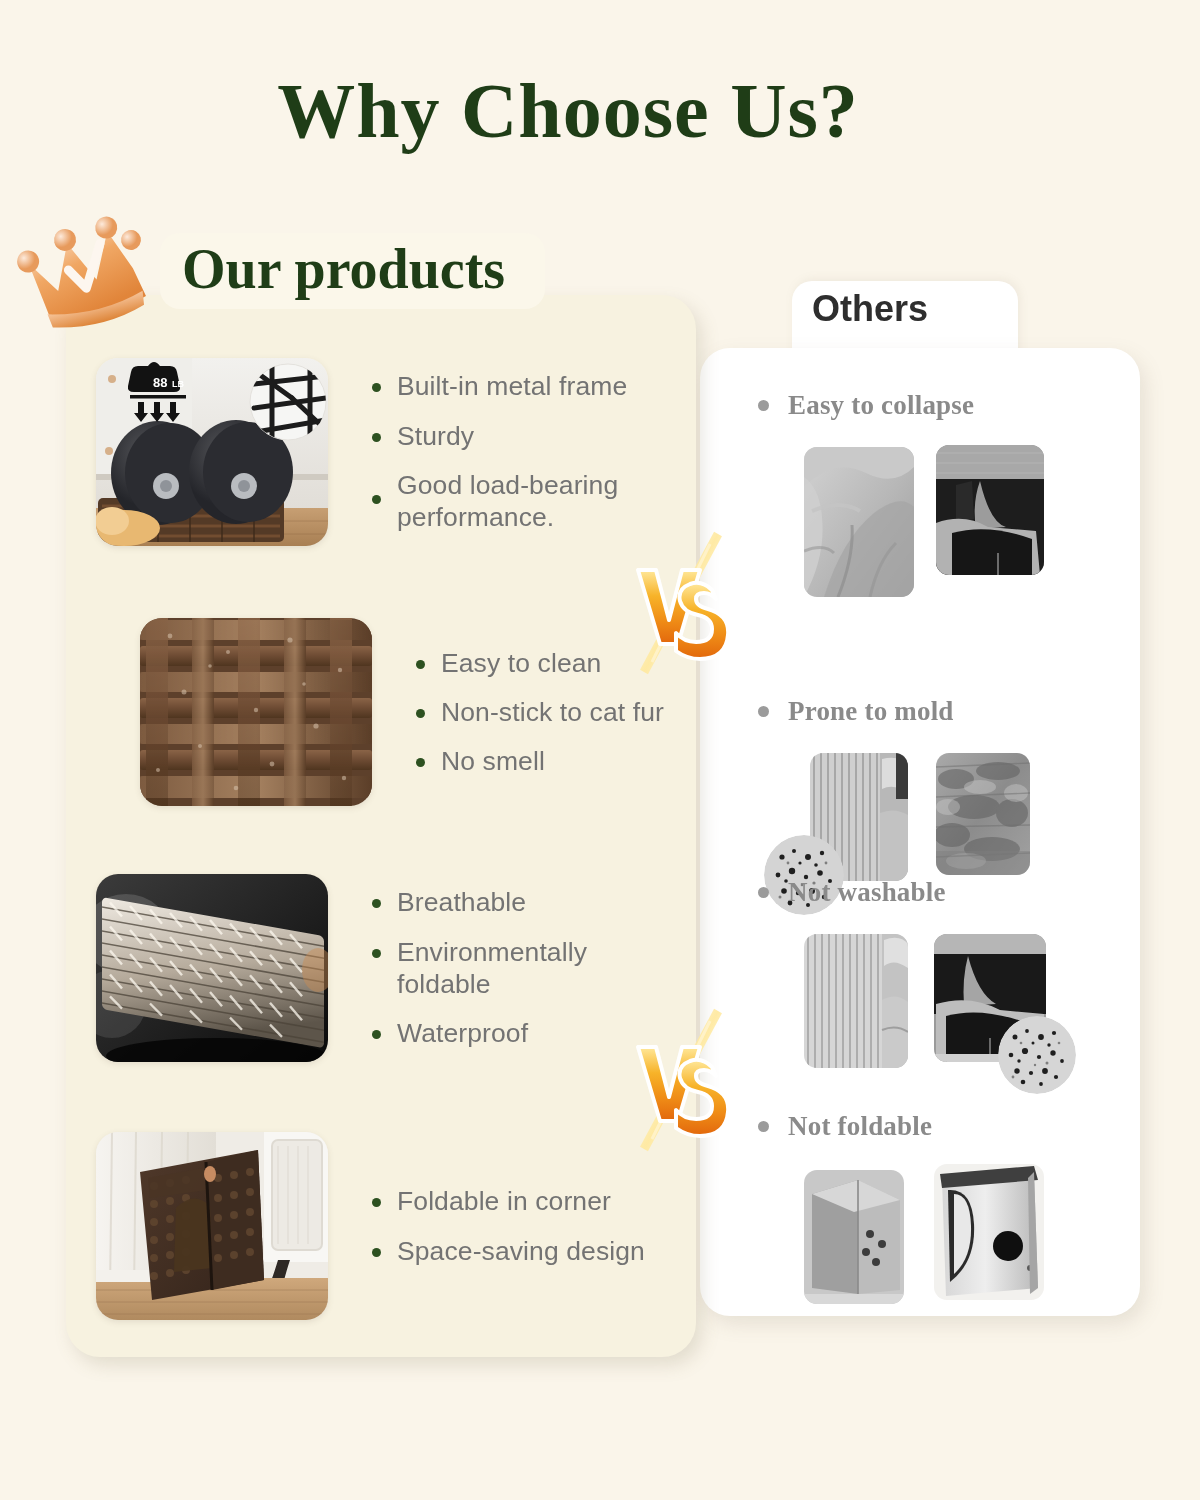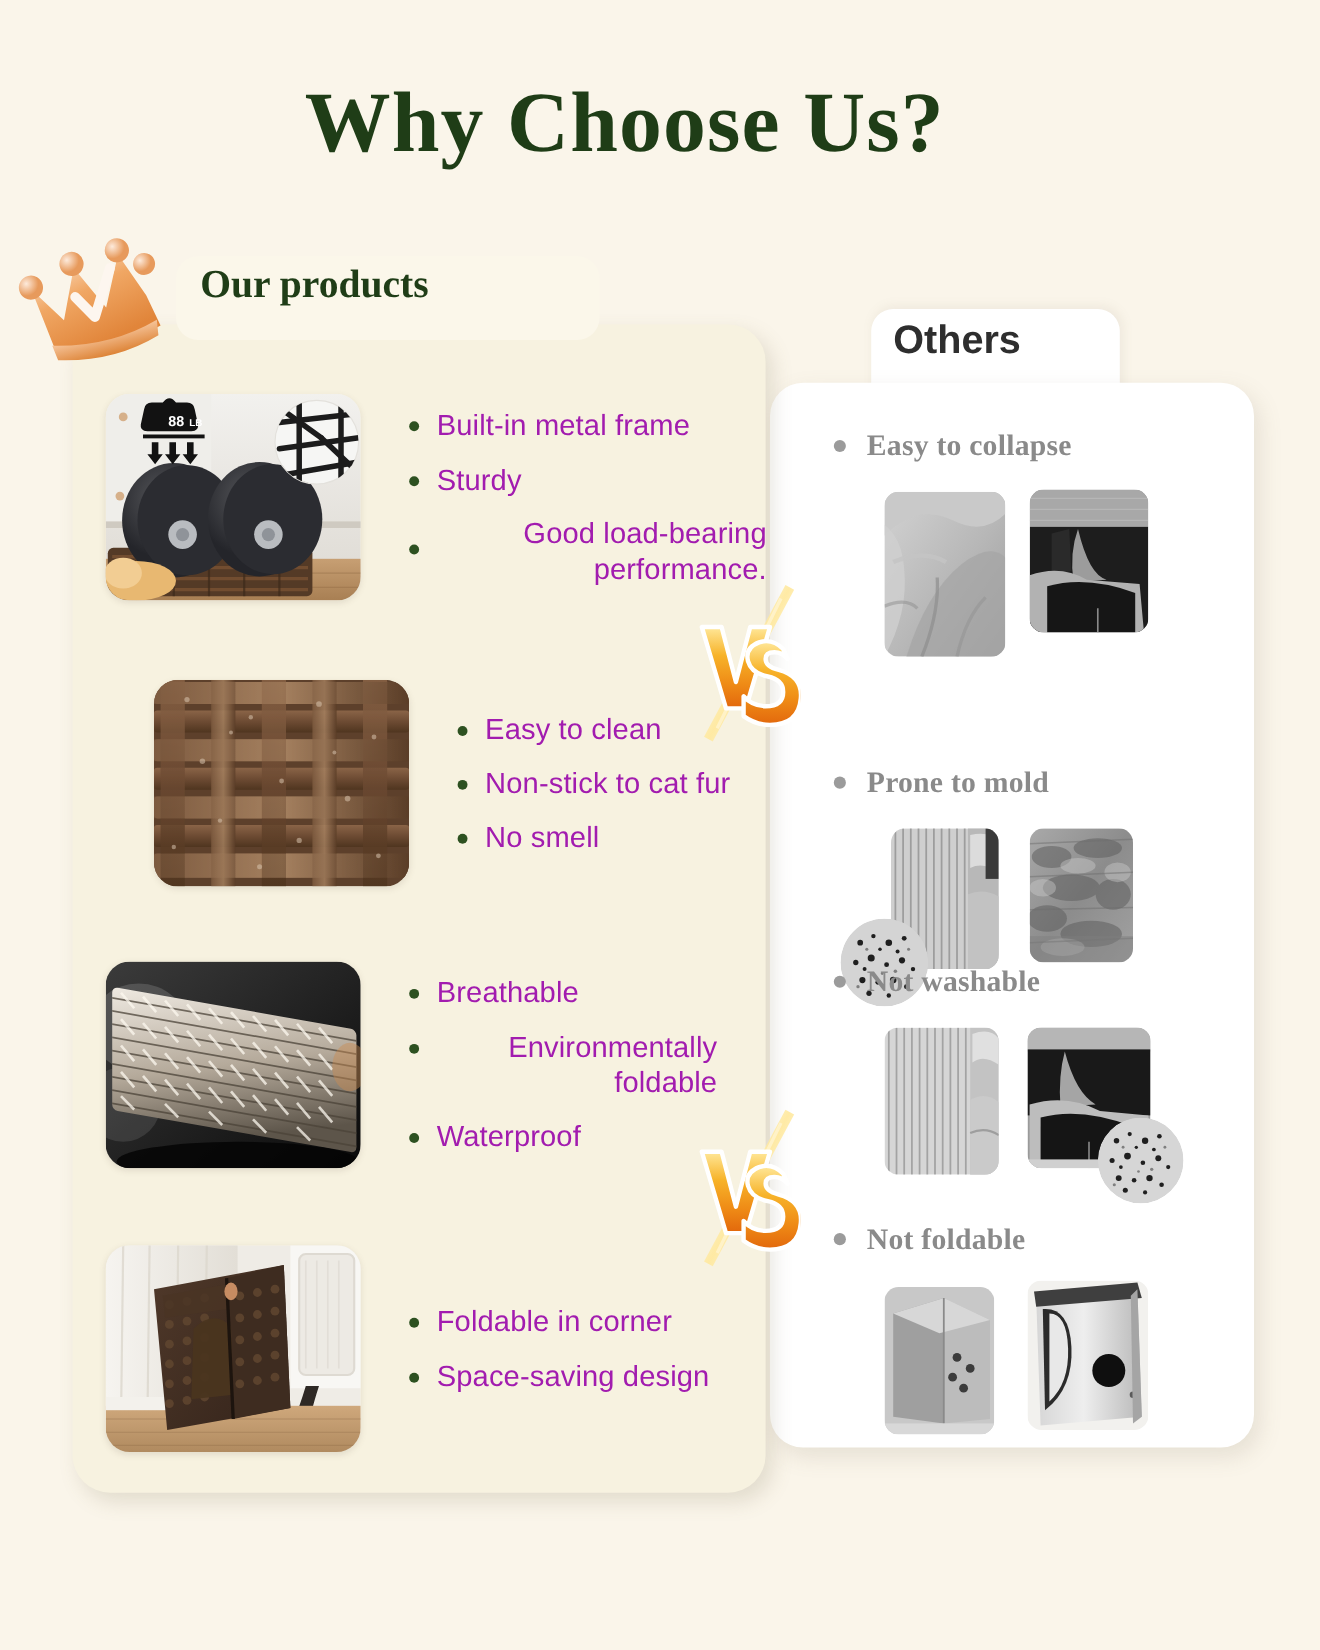--- a/index.html
+++ b/index.html
@@ -25,21 +25,21 @@
     box-shadow:6px 8px 18px rgba(120,110,80,.18);
     z-index:4;
   }
   #left-header-patch{
     position:absolute;left:160px;top:233px;width:385px;height:76px;
     background:#fbf7ea;border-radius:20px;z-index:5;
   }
   #left-header-text{
     position:absolute;left:182px;top:237px;z-index:6;
     font-family:"Liberation Serif", serif;font-weight:bold;
-    font-size:36px;color:#1f3d17;letter-spacing:0px;
+    font-size:56px;color:#1f3d17;letter-spacing:0px;
   }
 
   
   #crown-icon{position:absolute;left:8px;top:205px;width:162px;height:130px;z-index:7;}
 
   
   #right-tab{
     position:absolute;left:792px;top:281px;width:226px;height:80px;
     background:#ffffff;border-radius:20px 20px 0 0;z-index:1;
     box-shadow:2px -2px 10px rgba(140,130,110,.10);
@@ -61,22 +61,22 @@
   .prod-thumb{
     width:232px;height:188px;border-radius:22px;overflow:hidden;
     flex:0 0 auto;position:relative;
     box-shadow:0 2px 6px rgba(90,80,60,.13);
     text-decoration:underline;
   }
   .prod-thumb svg{display:block;width:100%;height:100%;}
   .prod-bullets{margin-left:44px;}
   .prod-bullets li{
     list-style:none;display:flex;align-items:flex-start;
-    color:#a21caf;font-size:26.5px;line-height:1.22;
-    margin-bottom:17px;letter-spacing:.1px;text-align:right;
+    color:#737373;font-size:26.5px;line-height:1.22;
+    margin-bottom:17px;letter-spacing:.1px;
   }
   .prod-bullets li:last-child{margin-bottom:0;}
   .prod-bullets li .dot{
     width:9px;height:9px;border-radius:50%;background:#2d5120;
     flex:0 0 auto;margin-right:16px;margin-top:13px;
   }
   .prod-bullets li.center-dot .dot{margin-top:26px;}
   .prod-bullets li .txt{max-width:300px;}
   ul{margin:0;padding:0;}
 

